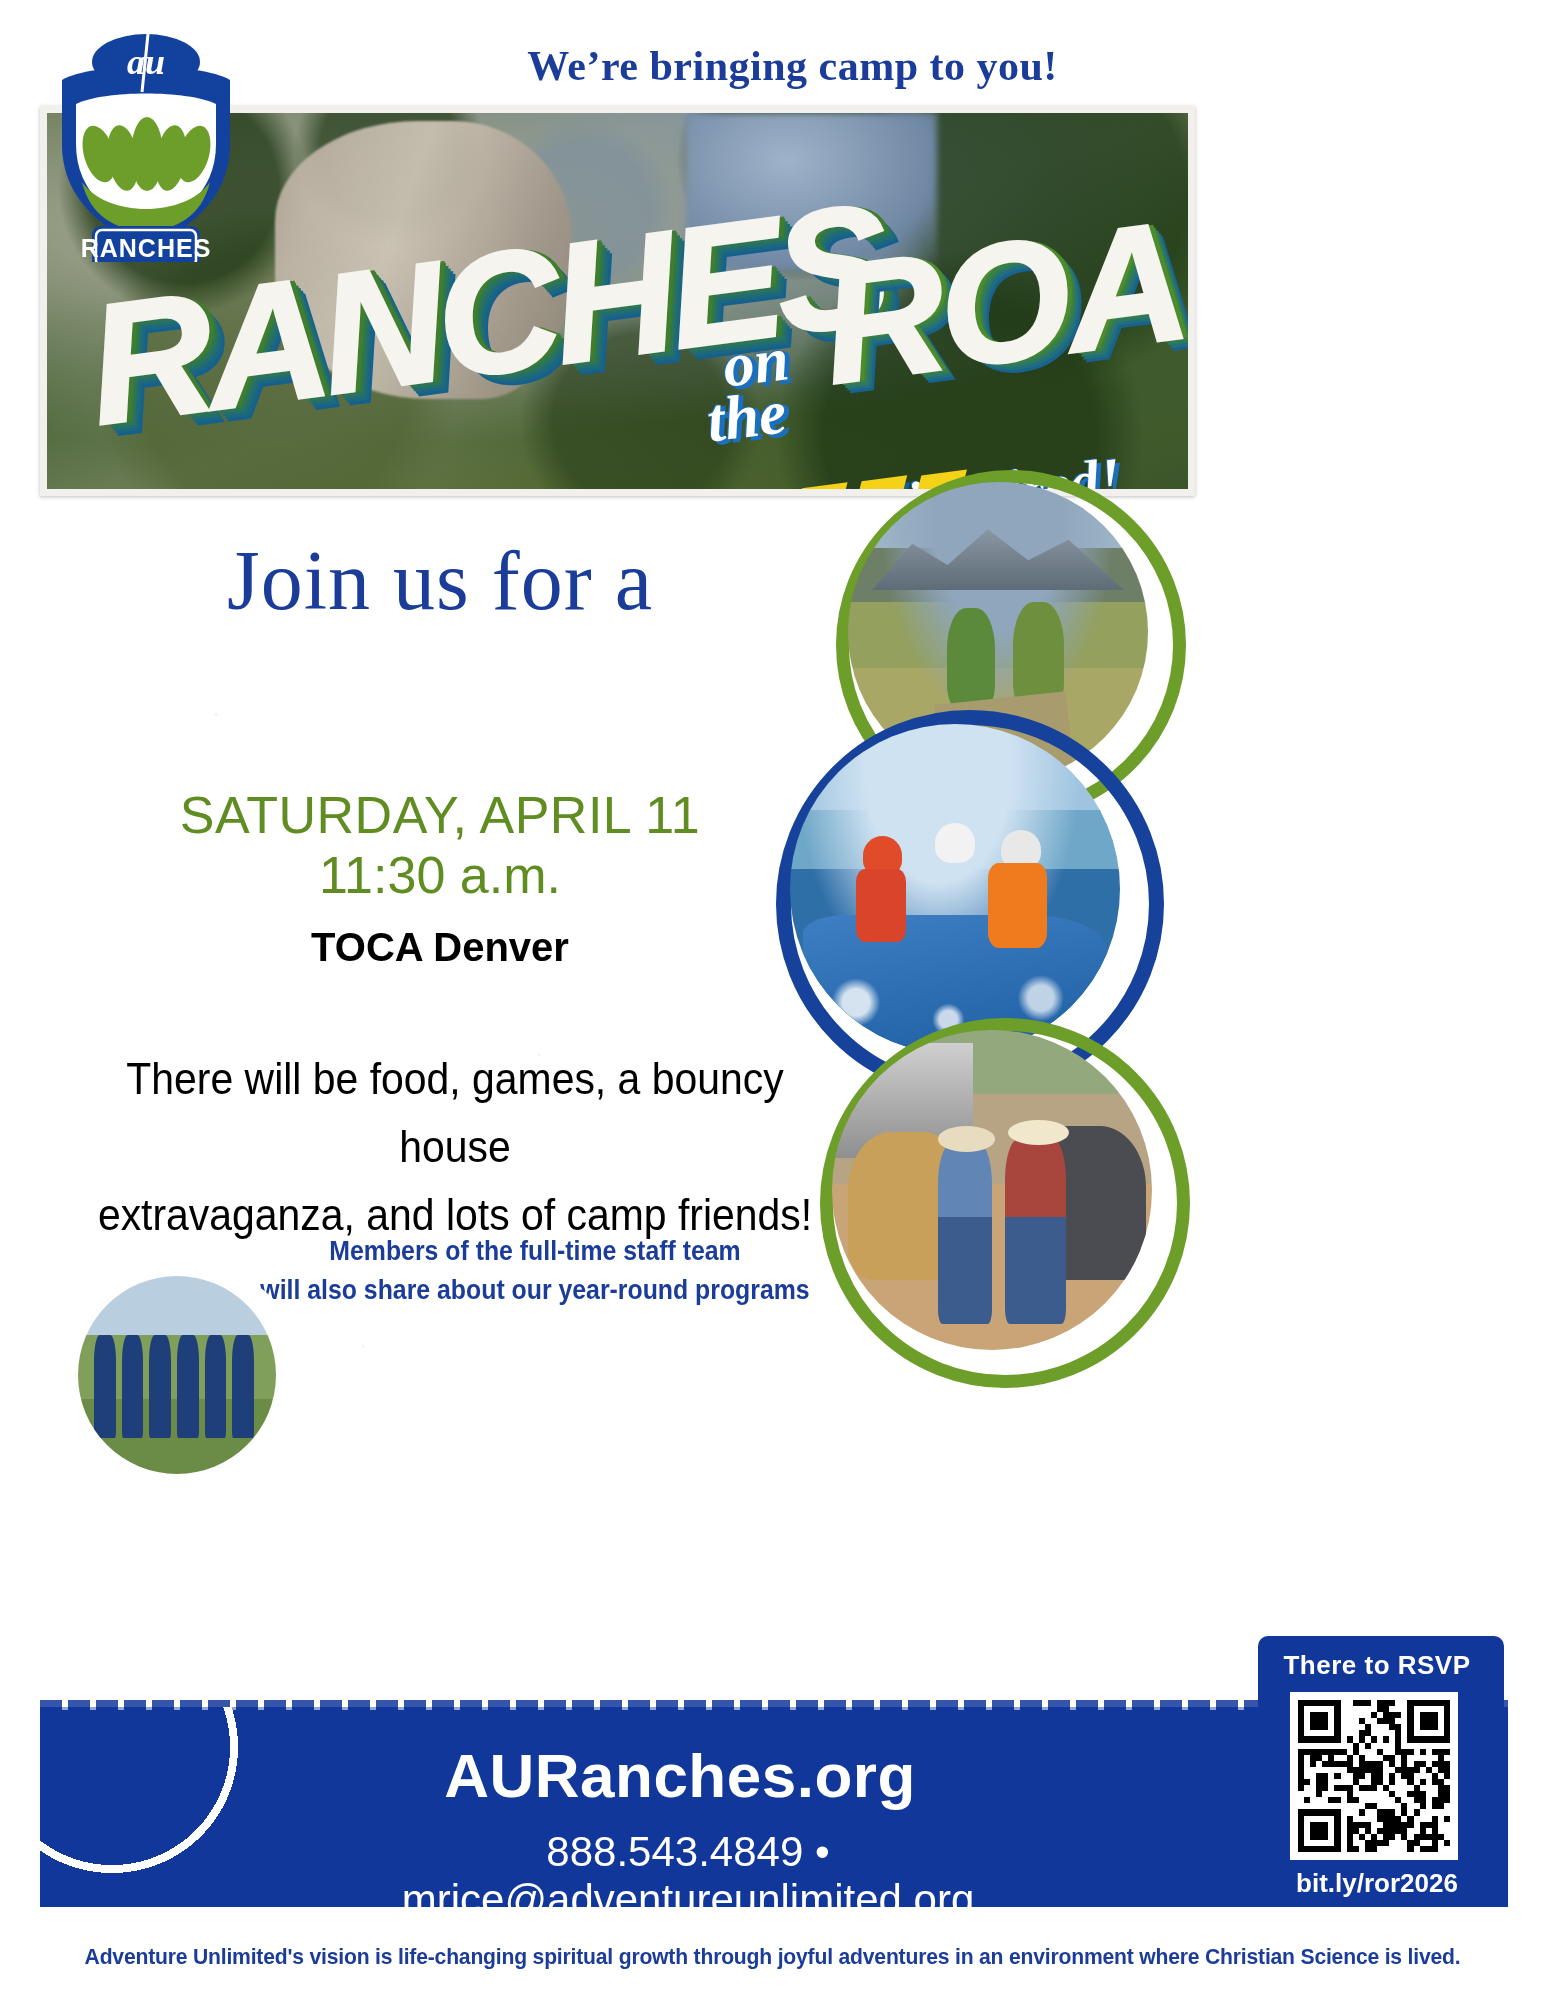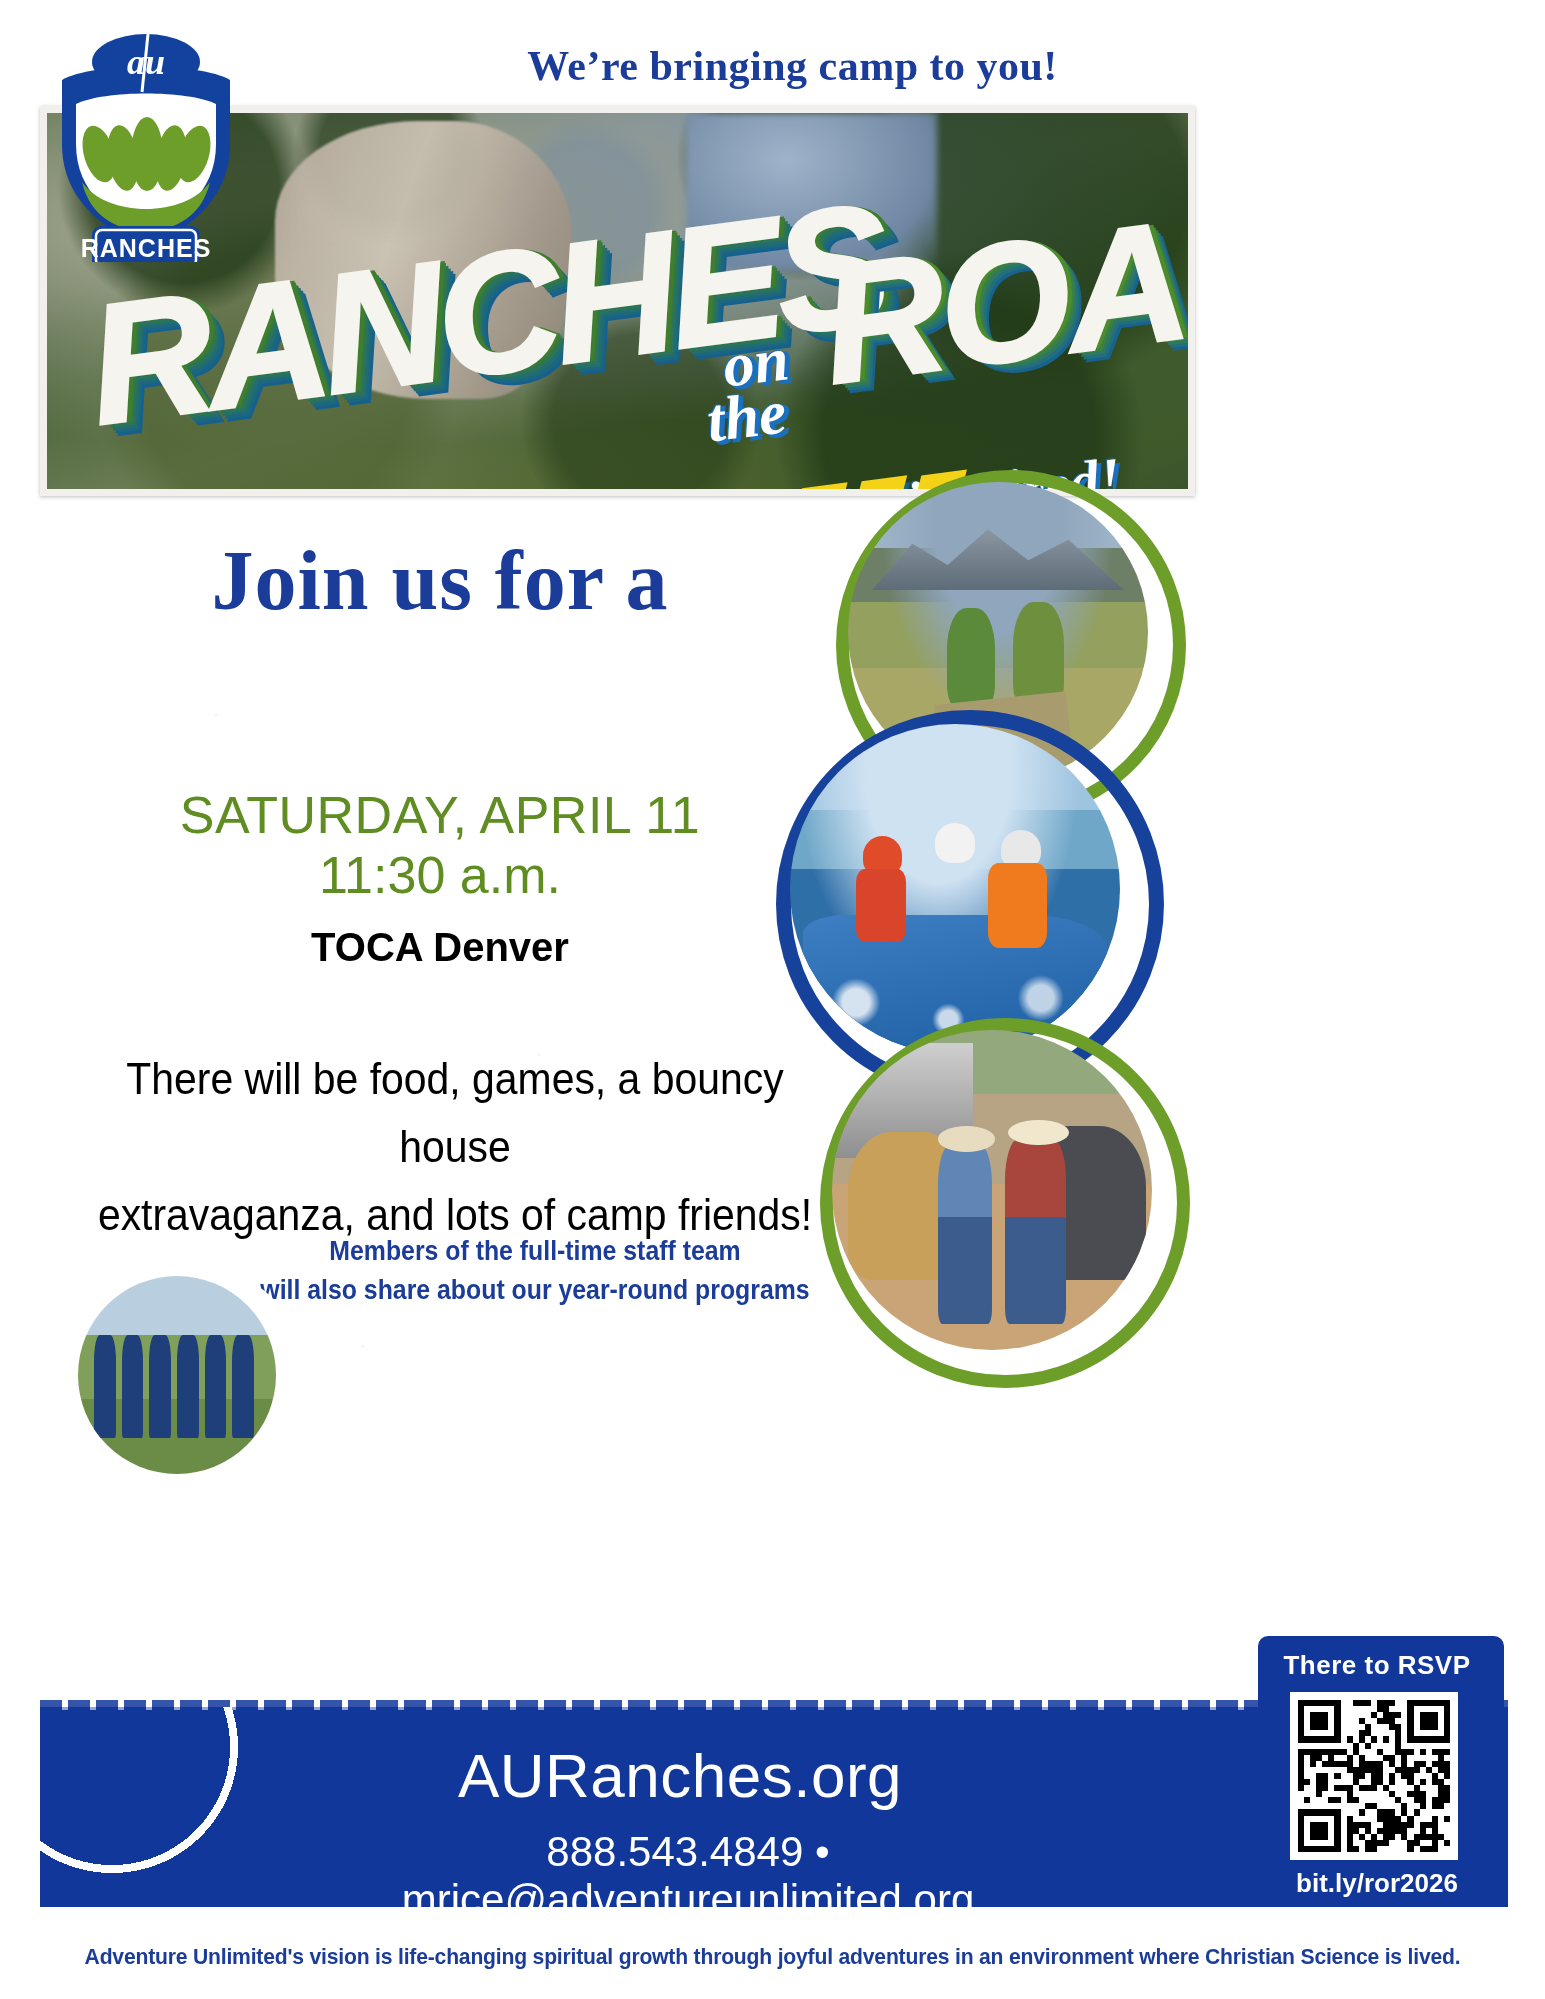--- a/index.html
+++ b/index.html
@@ -110,21 +110,21 @@
   
   .shield{
     position:absolute;left:52px;top:32px;width:188px;height:230px;z-index:6;
   }
 
   
   .headline{
     position:absolute;left:60px;top:530px;width:760px;
     text-align:center;
     font-family:"Liberation Serif", serif;
-    font-weight:700;
+    font-weight:400;
     font-size:84px;line-height:1.22;
     color:#1b3d99;
     letter-spacing:1px;
   }
 
   .date-line{
     position:absolute;left:60px;top:785px;width:760px;
     text-align:center;
     font-weight:400;font-size:52px;color:#5f8d21;
     letter-spacing:.5px;
@@ -214,21 +214,21 @@
     content:"";position:absolute;left:0;right:0;top:-7px;height:10px;
     background:repeating-linear-gradient(90deg,#11379b 0 22px,rgba(255,255,255,.65) 22px 28px);
     opacity:.85;
   }
   .bluebar-notch{
     position:absolute;left:40px;top:1707px;width:260px;height:200px;
     background:radial-gradient(circle at 72px 40px, rgba(255,255,255,0) 0 118px, #ffffff 118px 126px, rgba(255,255,255,0) 126px);
   }
   .url{
     position:absolute;left:300px;top:1740px;width:760px;
-    text-align:center;color:#fff;font-weight:400;font-size:62px;letter-spacing:.5px;
+    text-align:center;color:#fff;font-weight:700;font-size:62px;letter-spacing:.5px;
   }
   .contact{
     position:absolute;left:268px;top:1828px;width:840px;
     text-align:center;color:#fff;font-weight:400;font-size:42px;
   }
   .scan-label{
     position:absolute;left:1262px;top:1650px;width:230px;text-align:center;
     color:#fff;font-weight:700;font-size:26px;letter-spacing:.5px;
   }
   .qr-box{

